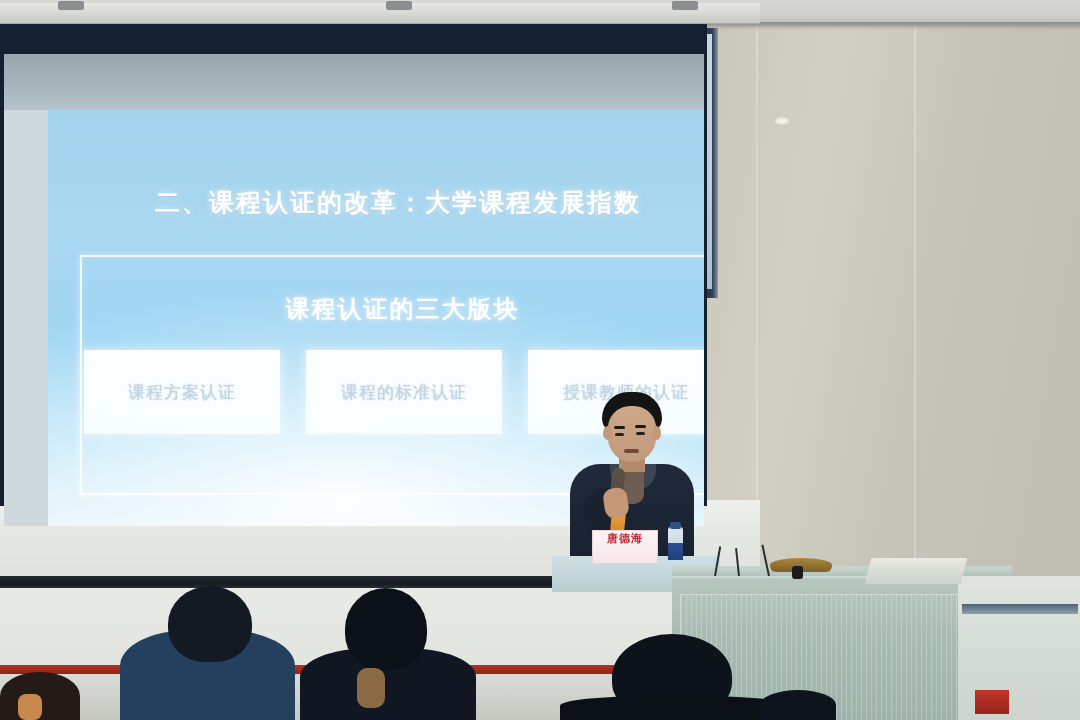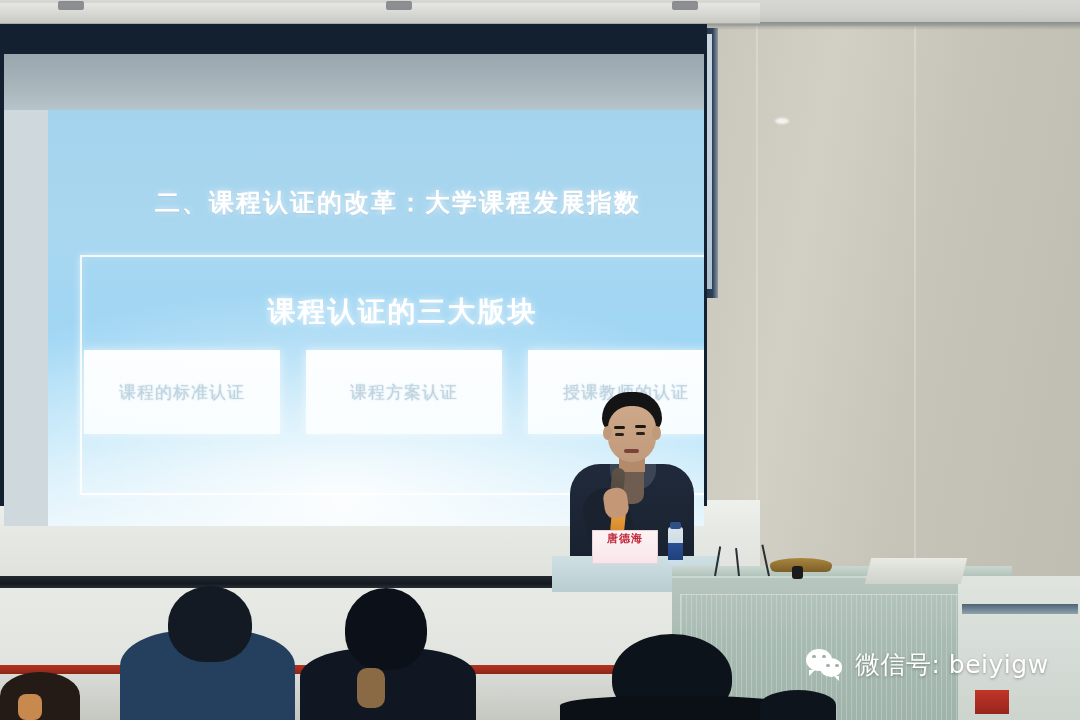--- a/index.html
+++ b/index.html
@@ -165,21 +165,21 @@
     box-shadow: 0 0 7px rgba(255,255,255,.55), inset 0 0 10px rgba(255,255,255,.2);
     box-sizing: border-box;
   }
   .slide-subtitle {
     position: absolute;
     left: 32px; top: 183px;
     width: 645px;
     text-align: center;
     color: #ffffff;
     font-family: "DejaVu Sans", sans-serif;
-    font-size: 28px;
+    font-size: 24px;
     font-weight: bold;
     letter-spacing: 2px;
     text-shadow: 0 0 7px rgba(255,255,255,.8);
   }
   .cards {
     position: absolute;
     left: 36px; top: 240px;
     width: 640px; height: 84px;
     display: flex;
     justify-content: space-between;
@@ -438,24 +438,24 @@
       <div class="slide">
 
         <div class="slide-title">二、课程认证的改革：大学课程发展指数</div>
 
         <div class="slide-frame-box"></div>
 
         <div class="slide-subtitle">课程认证的三大版块</div>
 
         <div class="cards">
           <div class="card">
-            <span class="card-label">课程的标准认证</span>
+            <span class="card-label">课程方案认证</span>
           </div>
           <div class="card">
-            <span class="card-label">课程方案认证</span>
+            <span class="card-label">课程的标准认证</span>
           </div>
           <div class="card">
             <span class="card-label">授课教师的认证</span>
           </div>
         </div>
 
       </div>
     </div>
   </div>
 
@@ -509,25 +509,14 @@
   <div class="aud" style="left:357px; top:668px; width:28px; height:40px; background:#8a6a45; border-radius:10px;"></div>
 
   <div class="aud aud-head" style="left:0px; top:672px; width:80px; height:48px; background:#241a16; border-radius:50% 50% 0 0;"></div>
   <div class="aud" style="left:18px; top:694px; width:24px; height:26px; background:#c8894e; border-radius:8px;"></div>
 
   <div class="aud aud-head" style="left:612px; top:634px; width:120px; height:86px; background:#0d131b;"></div>
   <div class="aud aud-body" style="left:560px; top:696px; width:230px; height:24px; background:#0b1017;"></div>
 
   <div class="aud aud-head" style="left:760px; top:690px; width:76px; height:30px; background:#0e141c; border-radius:50% 50% 0 0;"></div>
 
-  <div class="watermark">
-    <span class="wechat-logo">
-      <span class="bub-a"></span>
-      <span class="bub-b"></span>
-      <span class="dot" style="left:6px; top:6px;"></span>
-      <span class="dot" style="left:16px; top:6px;"></span>
-      <span class="dot" style="left:20px; top:15px;"></span>
-      <span class="dot" style="left:29px; top:15px;"></span>
-    </span>
-    <span>微信号: beiyigw</span>
-  </div>
 
 </div>
 
 </body></html>

